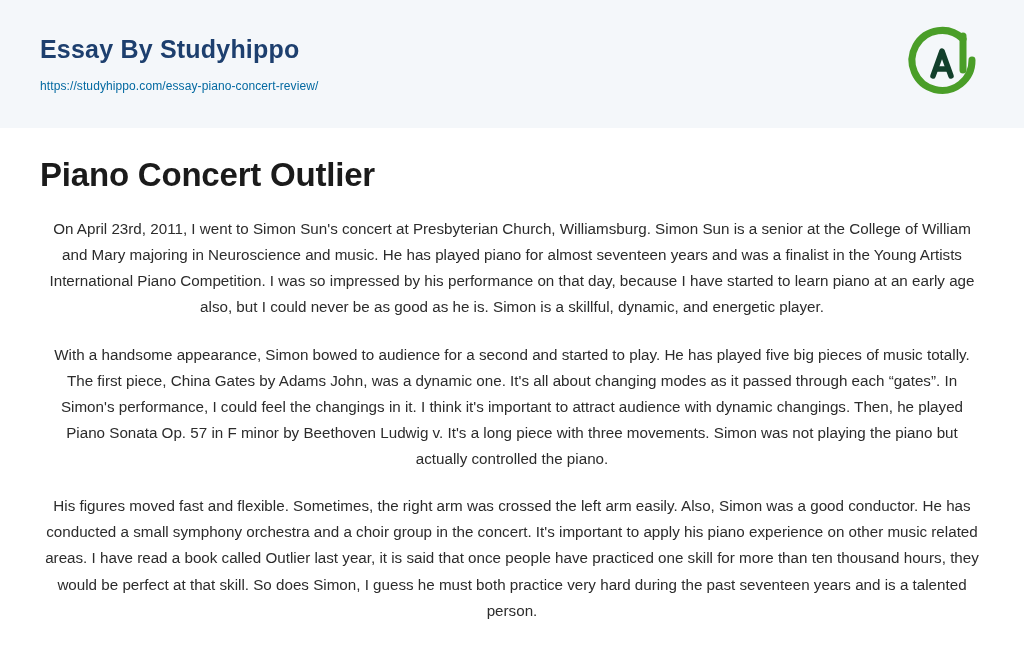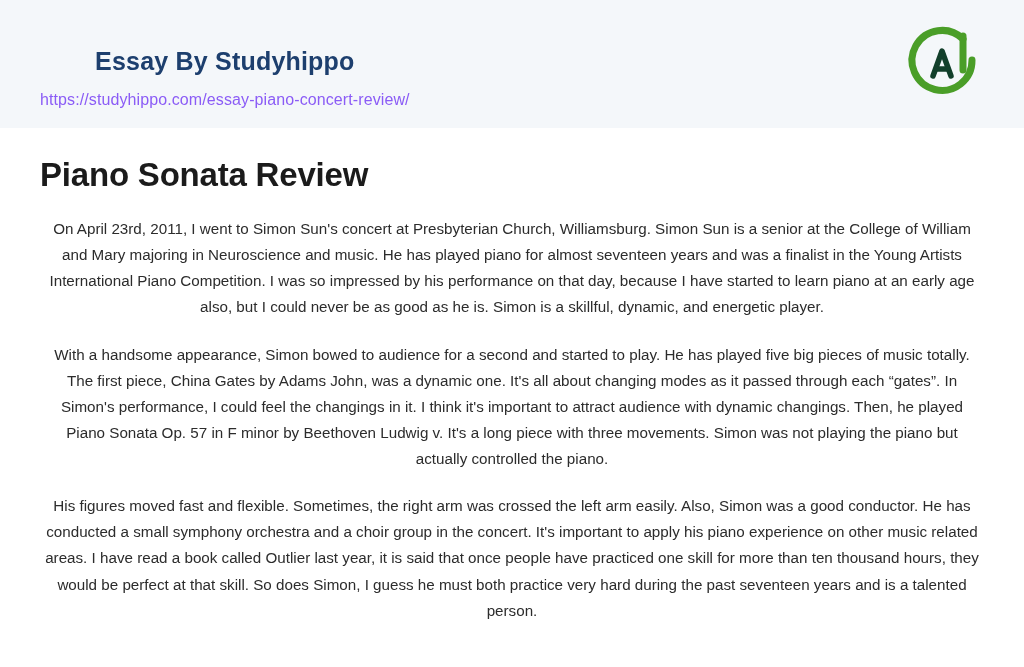--- a/index.html
+++ b/index.html
@@ -22,35 +22,34 @@
   .header {
     position: relative;
     width: 1024px;
     height: 128px;
     background: #f4f7fa;
     box-sizing: border-box;
   }
   .header-inner {
     position: absolute;
     left: 40px;
-    top: 46px;
-    text-align: center;
+    top: 34px;
   }
   .brand-title {
     font-size: 25px;
     font-weight: bold;
     color: #1d3f6e;
     letter-spacing: 0.2px;
     margin: 0;
     line-height: 1.2;
   }
   .brand-url {
     margin-top: 15px;
-    font-size: 16px;
-    color: #8b5cf6;
+    font-size: 12px;
+    color: #0369a1;
     letter-spacing: 0.1px;
   }
   .logo {
     position: absolute;
     right: 40px;
     top: 22px;
     width: 84px;
     height: 84px;
   }
   .logo svg {
@@ -95,19 +94,19 @@
       <svg width="84" height="84" viewBox="0 0 84 84" xmlns="http://www.w3.org/2000/svg" aria-hidden="true">
         <path d="M63 17 A30 30 0 1 0 72 38" fill="none" stroke="#4a9e28" stroke-width="7" stroke-linecap="round"></path>
         <path d="M63 14 L63 48" fill="none" stroke="#4a9e28" stroke-width="7" stroke-linecap="round"></path>
         <path d="M33 54 L42 29 L51 54" fill="none" stroke="#123f2b" stroke-width="5.5" stroke-linejoin="round" stroke-linecap="round"></path>
         <path d="M36.5 47 L47.5 47" fill="none" stroke="#123f2b" stroke-width="5.5" stroke-linecap="round"></path>
       </svg>
     </div>
   </div>
 
   <div class="content">
-    <h1 class="doc-title">Piano Sonata Review</h1>
+    <h1 class="doc-title">Piano Concert Outlier</h1>
     <p class="para">On April 23rd, 2011, I went to Simon Sun's concert at Presbyterian Church, Williamsburg. Simon Sun is a senior at the College of William and Mary majoring in Neuroscience and music. He has played piano for almost seventeen years and was a finalist in the Young Artists International Piano Competition. I was so impressed by his performance on that day, because I have started to learn piano at an early age also, but I could never be as good as he is. Simon is a skillful, dynamic, and energetic player.</p>
     <p class="para">With a handsome appearance, Simon bowed to audience for a second and started to play. He has played five big pieces of music totally. The first piece, China Gates by Adams John, was a dynamic one. It's all about changing modes as it passed through each “gates”. In Simon's performance, I could feel the changings in it. I think it's important to attract audience with dynamic changings. Then, he played Piano Sonata Op. 57 in F minor by Beethoven Ludwig v. It's a long piece with three movements. Simon was not playing the piano but actually controlled the piano.</p>
     <p class="para">His figures moved fast and flexible. Sometimes, the right arm was crossed the left arm easily. Also, Simon was a good conductor. He has conducted a small symphony orchestra and a choir group in the concert. It's important to apply his piano experience on other music related areas. I have read a book called Outlier last year, it is said that once people have practiced one skill for more than ten thousand hours, they would be perfect at that skill. So does Simon, I guess he must both practice very hard during the past seventeen years and is a talented person.</p>
   </div>
 
 </div>
 
 </body></html>

